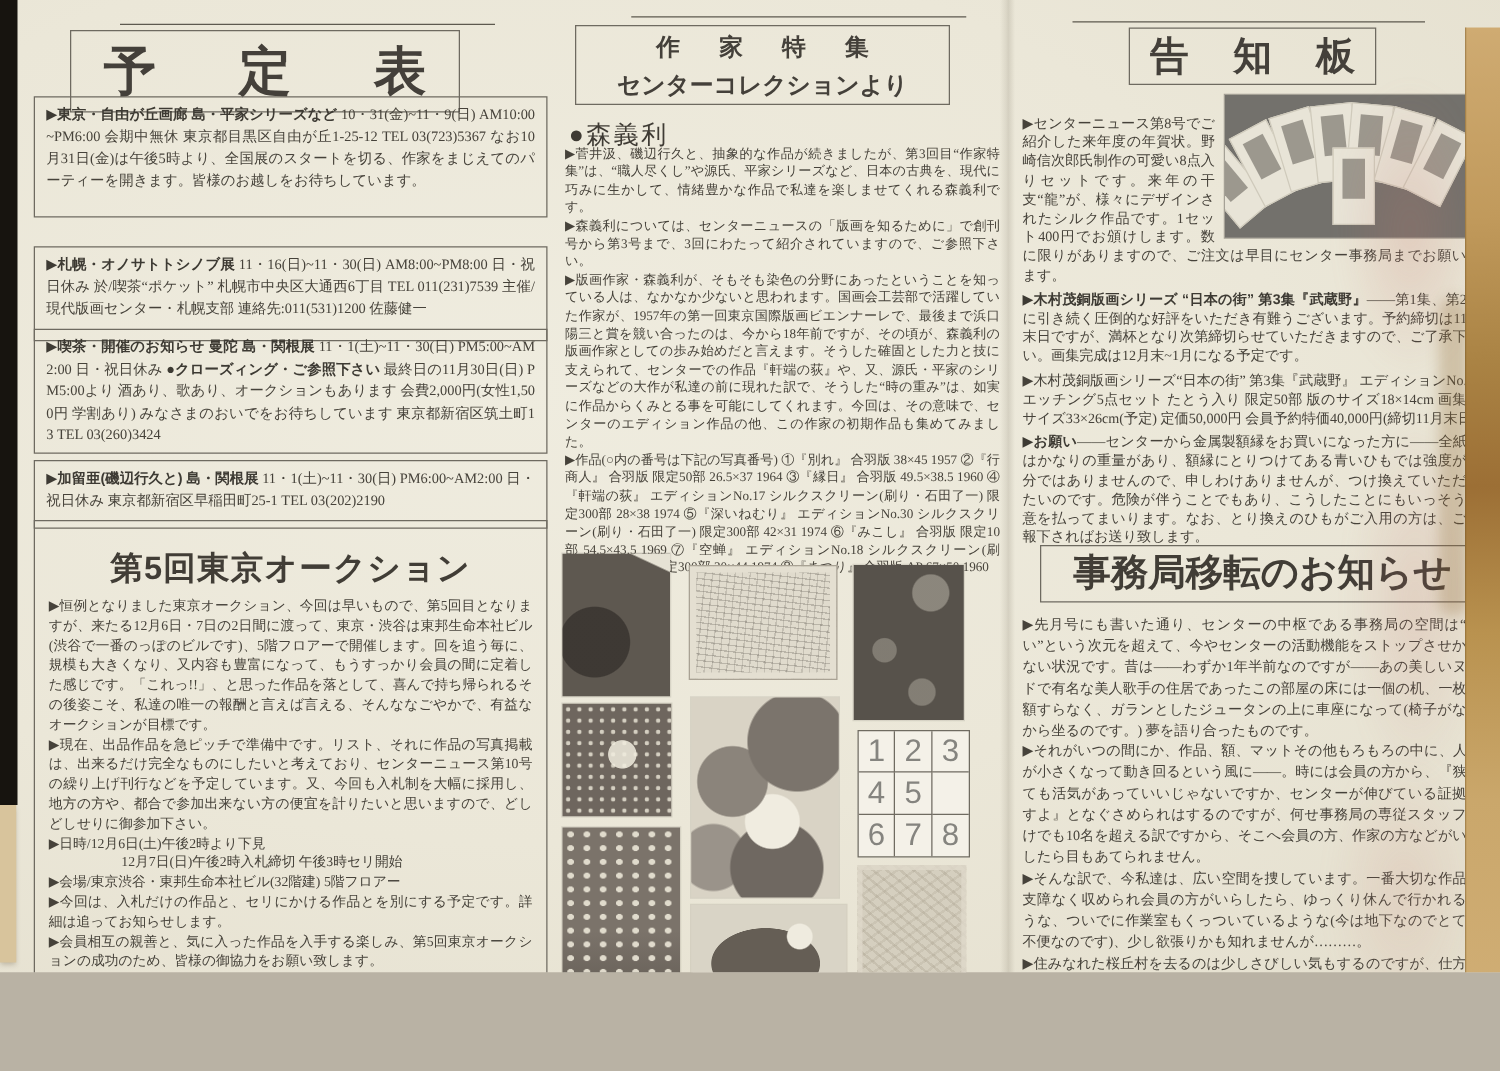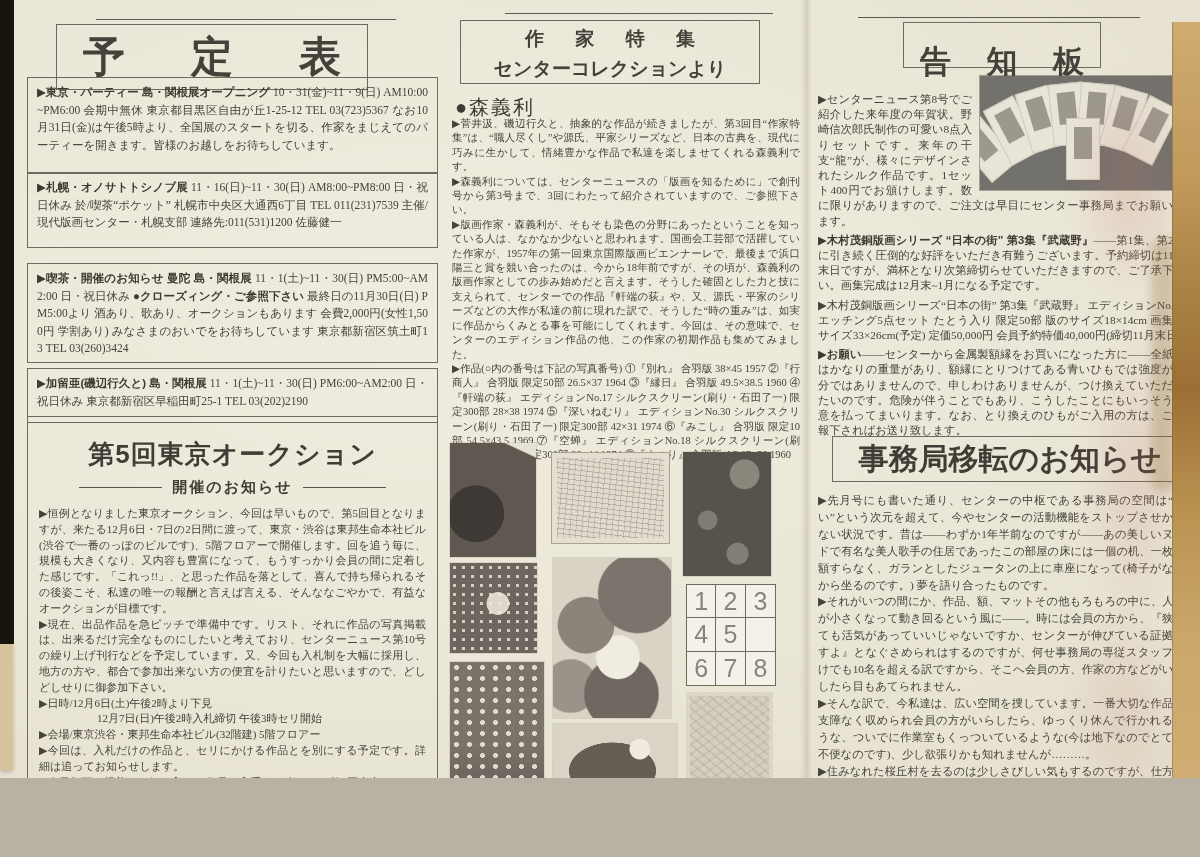--- a/index.html
+++ b/index.html
@@ -23,21 +23,21 @@
   .tline{position:absolute;height:1px;background:#5d594f;}
   .box{position:absolute;border:1px solid #6e6a60;}
   .jp{word-break:break-all;text-align:justify;}
   .lead{font-family:"Liberation Sans","DejaVu Sans",sans-serif;font-weight:bold;color:#3d3a33;}
   
   .t-left{left:56px;top:24px;width:312px;height:66px;display:block;}
   .t-left span{display:block;font-family:"Liberation Sans","DejaVu Sans",sans-serif;font-weight:600;font-size:42px;line-height:64px;
                padding:0 26px;text-align:justify;text-align-last:justify;color:#44403a;}
   .event{left:27px;width:411px;padding:6px 9px;font-size:11.5px;line-height:17.6px;}
   .e1{top:77px;height:97px;}
-  .e2{top:172px;height:76px;}
+  .e2{top:197px;height:76px;}
   .e3{top:263px;height:100px;}
   .e4{top:368px;height:55px;}
   .event p{margin:0;}
   .auction{left:27px;top:416px;width:411px;height:402px;padding:16px 11px;overflow:hidden;}
   .auction h2{margin:4px 0 6px;text-align:center;font-family:"Liberation Sans","DejaVu Sans",sans-serif;
               font-weight:600;font-size:26px;color:#413d36;letter-spacing:1px;}
   .subt{display:flex;align-items:center;justify-content:center;gap:10px;margin:0 40px 9px;}
   .subt i{flex:1;height:1px;background:#5a564d;}
   .subt span{font-family:"Liberation Sans","DejaVu Sans",sans-serif;font-weight:600;font-size:15px;letter-spacing:2px;color:#413d36;}
   .auction p{margin:0;font-size:11px;line-height:15.8px;}
@@ -74,21 +74,21 @@
       background-image:repeating-linear-gradient(40deg,rgba(150,140,120,.22) 0 2px,rgba(0,0,0,0) 2px 7px),repeating-linear-gradient(-35deg,rgba(150,140,120,.16) 0 2px,rgba(0,0,0,0) 2px 8px);}
   .numgrid{position:absolute;left:686px;top:584px;width:90px;height:102px;background:#f4f1e8;border:1px solid #6f6b61;
            display:grid;grid-template-columns:repeat(3,1fr);grid-template-rows:repeat(3,1fr);}
   .numgrid span{display:flex;align-items:center;justify-content:center;border-right:1px solid #6f6b61;border-bottom:1px solid #6f6b61;
            font-family:"Liberation Sans","DejaVu Sans",sans-serif;font-size:25px;color:#85847f;}
   .numgrid span:nth-child(3n){border-right:none;}
   .numgrid span:nth-child(n+7){border-bottom:none;}
   
   .t-right{left:903px;top:22px;width:198px;height:46px;}
   .t-right span{display:block;font-family:"Liberation Sans","DejaVu Sans",sans-serif;font-weight:600;font-size:31px;line-height:44px;
-                padding:0 16px;text-align:justify;text-align-last:justify;color:#44403a;margin-top:17px;}
+                padding:0 16px;text-align:justify;text-align-last:justify;color:#44403a;}
   .rflow{position:absolute;left:818px;top:76px;width:367px;font-size:11.3px;line-height:15.2px;}
   .rflow p{margin:0;}
   .rflow .p1{margin-top:16px;}
   .rflow .pnxt{margin-top:4px;}
   .photo{float:right;width:205px;height:114px;margin:0 0 8px 8px;background:#73716c;position:relative;overflow:hidden;box-shadow:0 0 0 1px rgba(60,58,52,.4);}
   .cd{position:absolute;width:34px;height:62px;background:#e8e4d7;border:1px solid #cfcabb;transform-origin:50% 100%;}
   .cd::after{content:"";display:block;width:18px;height:32px;margin:8px auto 0;background:rgba(92,90,82,.55);}
   .t-move{left:832px;top:436px;width:356px;height:46px;text-align:center;}
   .t-move span{display:block;font-family:"Liberation Sans","DejaVu Sans",sans-serif;font-weight:600;font-size:30px;line-height:43px;color:#413d36;}
   .mflow{position:absolute;left:818px;top:492px;width:367px;font-size:11.3px;line-height:16.9px;}
@@ -98,39 +98,34 @@
 <body>
 
 <div class="page" data-name="magazine-spread">
 
   <div class="tline" style="left:96px;top:19px;width:300px;" data-name="schedule-title-rule"></div>
   <div class="box t-left" data-name="schedule-title-box">
     <span data-name="schedule-title">予定表</span>
   </div>
 
   <div class="box event e1 jp" data-name="event-box-tokyo-jiyugaoka">
-    <p data-name="event-entry"><b class="lead" data-name="event-title">▶東京・パーティー 島・関根展オープニング</b><span data-name="event-body"> 10・31(金)~11・9(日) AM10:00~PM6:00 会期中無休 東京都目黒区自由が丘1-25-12 TEL 03(723)5367 なお10月31日(金)は午後5時より、全国展のスタートを切る、作家をまじえてのパーティーを開きます。皆様のお越しをお待ちしています。</span></p>
+    <p data-name="event-entry"><b class="lead" data-name="event-title">▶東京・自由が丘画廊 島・平家シリーズなど</b><span data-name="event-body"> 10・31(金)~11・9(日) AM10:00~PM6:00 会期中無休 東京都目黒区自由が丘1-25-12 TEL 03(723)5367 なお10月31日(金)は午後5時より、全国展のスタートを切る、作家をまじえてのパーティーを開きます。皆様のお越しをお待ちしています。</span></p>
   </div>
   <div class="box event e2 jp" data-name="event-box-sapporo">
     <p data-name="event-entry"><b class="lead" data-name="event-title">▶札幌・オノサトトシノブ展</b><span data-name="event-body"> 11・16(日)~11・30(日) AM8:00~PM8:00 日・祝日休み 於/喫茶“ポケット” 札幌市中央区大通西6丁目 TEL 011(231)7539 主催/現代版画センター・札幌支部 連絡先:011(531)1200 佐藤健一</span></p>
   </div>
   <div class="box event e3 jp" data-name="event-box-manda">
     <p data-name="event-entry"><b class="lead" data-name="event-title">▶喫茶・開催のお知らせ 曼陀 島・関根展</b><span data-name="event-body"> 11・1(土)~11・30(日) PM5:00~AM2:00 日・祝日休み </span><b class="lead" data-name="event-highlight">●クローズィング・ご参照下さい</b><span data-name="event-body"> 最終日の11月30日(日) PM5:00より 酒あり、歌あり、オークションもあります 会費2,000円(女性1,500円 学割あり) みなさまのおいでをお待ちしています 東京都新宿区筑土町13 TEL 03(260)3424</span></p>
   </div>
   <div class="box event e4 jp" data-name="event-box-karua">
     <p data-name="event-entry"><b class="lead" data-name="event-title">▶加留亜(磯辺行久と) 島・関根展</b><span data-name="event-body"> 11・1(土)~11・30(日) PM6:00~AM2:00 日・祝日休み 東京都新宿区早稲田町25-1 TEL 03(202)2190</span></p>
   </div>
 
   <div class="box auction jp" data-name="auction-notice-box">
     <h2 data-name="auction-title">第5回東京オークション</h2>
-    <div class="subt" data-name="auction-subtitle-row">
-      <i data-name="rule-left"></i>
-      <span data-name="auction-subtitle">開催のお知らせ</span>
-      <i data-name="rule-right"></i>
-    </div>
     <p data-name="auction-paragraph">▶恒例となりました東京オークション、今回は早いもので、第5回目となりますが、来たる12月6日・7日の2日間に渡って、東京・渋谷は東邦生命本社ビル(渋谷で一番のっぽのビルです)、5階フロアーで開催します。回を追う毎に、規模も大きくなり、又内容も豊富になって、もうすっかり会員の間に定着した感じです。「これっ!!」、と思った作品を落として、喜んで持ち帰られるその後姿こそ、私達の唯一の報酬と言えば言える、そんななごやかで、有益なオークションが目標です。</p>
     <p data-name="auction-paragraph">▶現在、出品作品を急ピッチで準備中です。リスト、それに作品の写真掲載は、出来るだけ完全なものにしたいと考えており、センターニュース第10号の繰り上げ刊行などを予定しています。又、今回も入札制を大幅に採用し、地方の方や、都合で参加出来ない方の便宜を計りたいと思いますので、どしどしせりに御参加下さい。</p>
     <p data-name="auction-paragraph">▶日時/12月6日(土)午後2時より下見</p>
     <p class="ind" data-name="auction-paragraph">12月7日(日)午後2時入札締切 午後3時セリ開始</p>
     <p data-name="auction-paragraph">▶会場/東京渋谷・東邦生命本社ビル(32階建) 5階フロアー</p>
     <p data-name="auction-paragraph">▶今回は、入札だけの作品と、セリにかける作品とを別にする予定です。詳細は追ってお知らせします。</p>
     <p data-name="auction-paragraph">▶会員相互の親善と、気に入った作品を入手する楽しみ、第5回東京オークションの成功のため、皆様の御協力をお願い致します。</p>
   </div>
 
   <div class="tline" style="left:505px;top:13px;width:268px;" data-name="feature-title-rule"></div>

